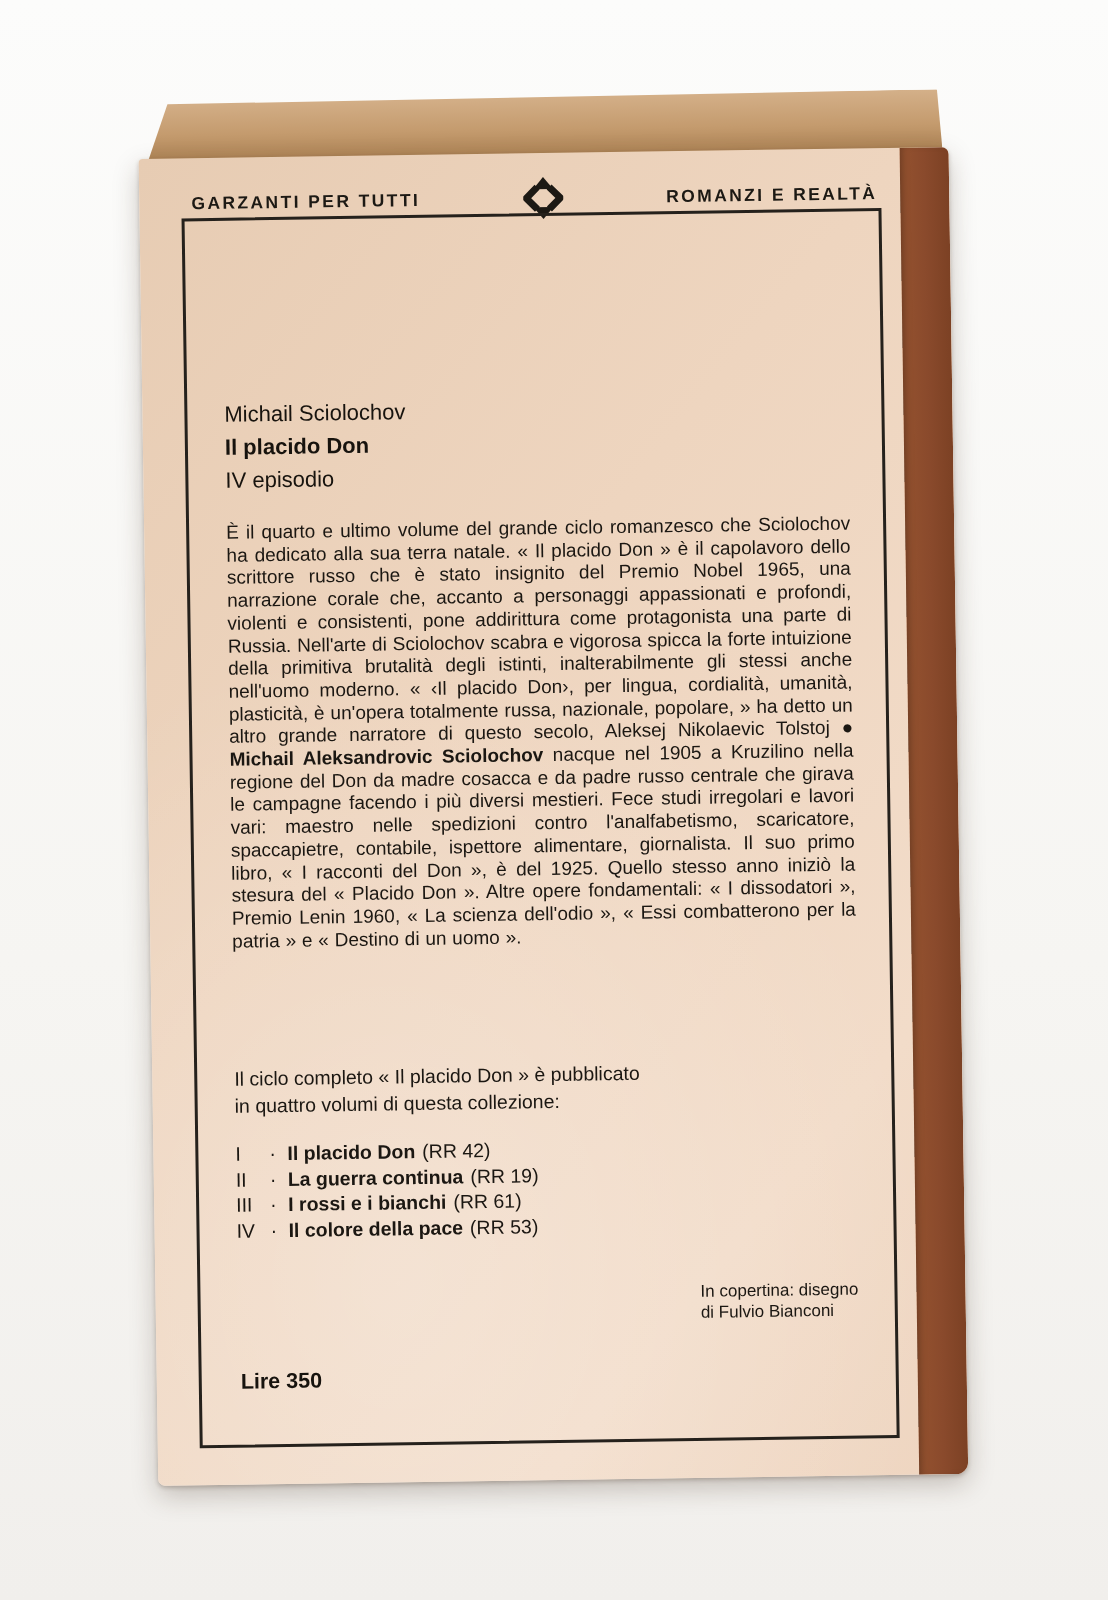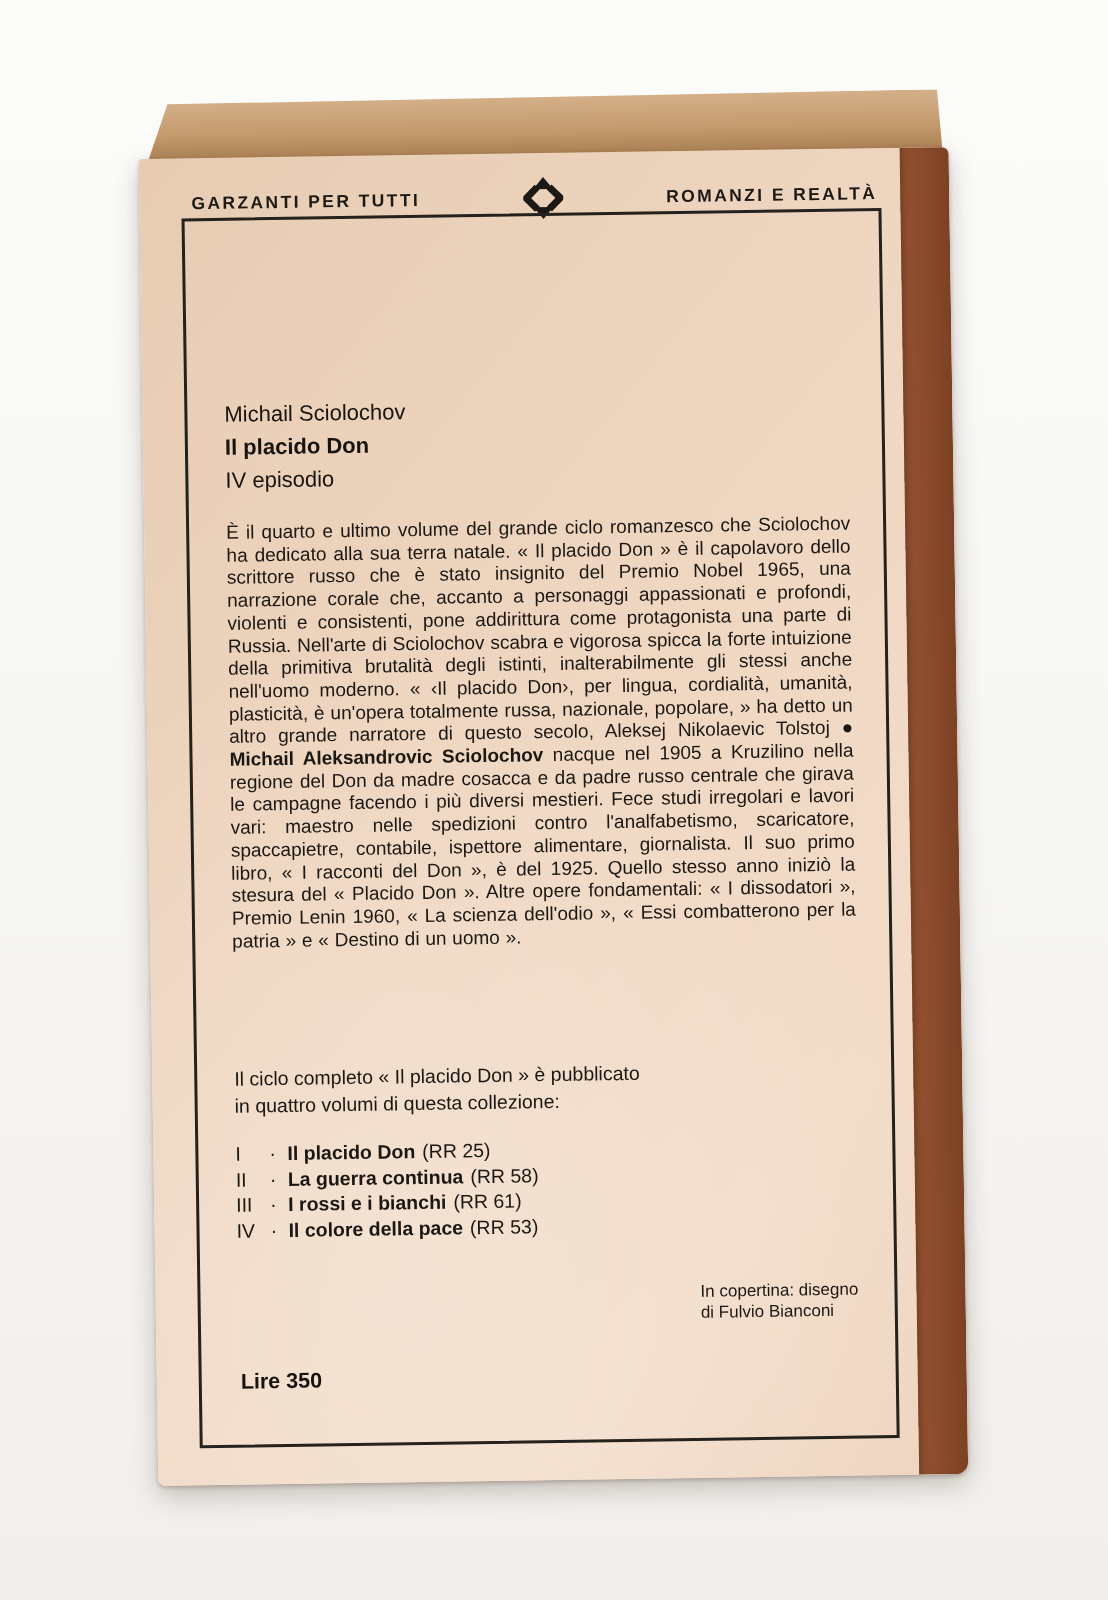--- a/index.html
+++ b/index.html
@@ -109,27 +109,27 @@
     <div class="blurb"><span>È il quarto e ultimo volume del grande ciclo romanzesco che Sciolochov ha dedicato alla sua terra natale. « Il placido Don » è il capolavoro dello scrittore russo che è stato insignito del Premio Nobel 1965, una narrazione corale che, accanto a personaggi appassionati e profondi, violenti e consistenti, pone addirittura come protagonista una parte di Russia. Nell'arte di Sciolochov scabra e vigorosa spicca la forte intuizione della primitiva brutalità degli istinti, inalterabilmente gli stessi anche nell'uomo moderno. « ‹Il placido Don›, per lingua, cordialità, umanità, plasticità, è un'opera totalmente russa, nazionale, popolare, » ha detto un altro grande narratore di questo secolo, Aleksej Nikolaevic Tolstoj </span><span class="bold">● Michail Aleksandrovic Sciolochov</span><span> nacque nel 1905 a Kruzilino nella regione del Don da madre cosacca e da padre russo centrale che girava le campagne facendo i più diversi mestieri. Fece studi irregolari e lavori vari: maestro nelle spedizioni contro l'analfabetismo, scaricatore, spaccapietre, contabile, ispettore alimentare, giornalista. Il suo primo libro, « I racconti del Don », è del 1925. Quello stesso anno iniziò la stesura del « Placido Don ». Altre opere fondamentali: « I dissodatori », Premio Lenin 1960, « La scienza dell'odio », « Essi combatterono per la patria » e « Destino di un uomo ».</span></div>
 
     <div class="cycle-note">Il ciclo completo « Il placido Don » è pubblicato
 in quattro volumi di questa collezione:</div>
 
     <div class="volumes">
         <div class="vol-row">
           <span class="vol-num">I</span>
           <span class="vol-sep">·</span>
           <span class="vol-title">Il placido Don</span>
-          <span class="vol-code">(RR 25)</span>
+          <span class="vol-code">(RR 42)</span>
         </div>
         <div class="vol-row">
           <span class="vol-num">II</span>
           <span class="vol-sep">·</span>
           <span class="vol-title">La guerra continua</span>
-          <span class="vol-code">(RR 58)</span>
+          <span class="vol-code">(RR 19)</span>
         </div>
         <div class="vol-row">
           <span class="vol-num">III</span>
           <span class="vol-sep">·</span>
           <span class="vol-title">I rossi e i bianchi</span>
           <span class="vol-code">(RR 61)</span>
         </div>
         <div class="vol-row">
           <span class="vol-num">IV</span>
           <span class="vol-sep">·</span>

